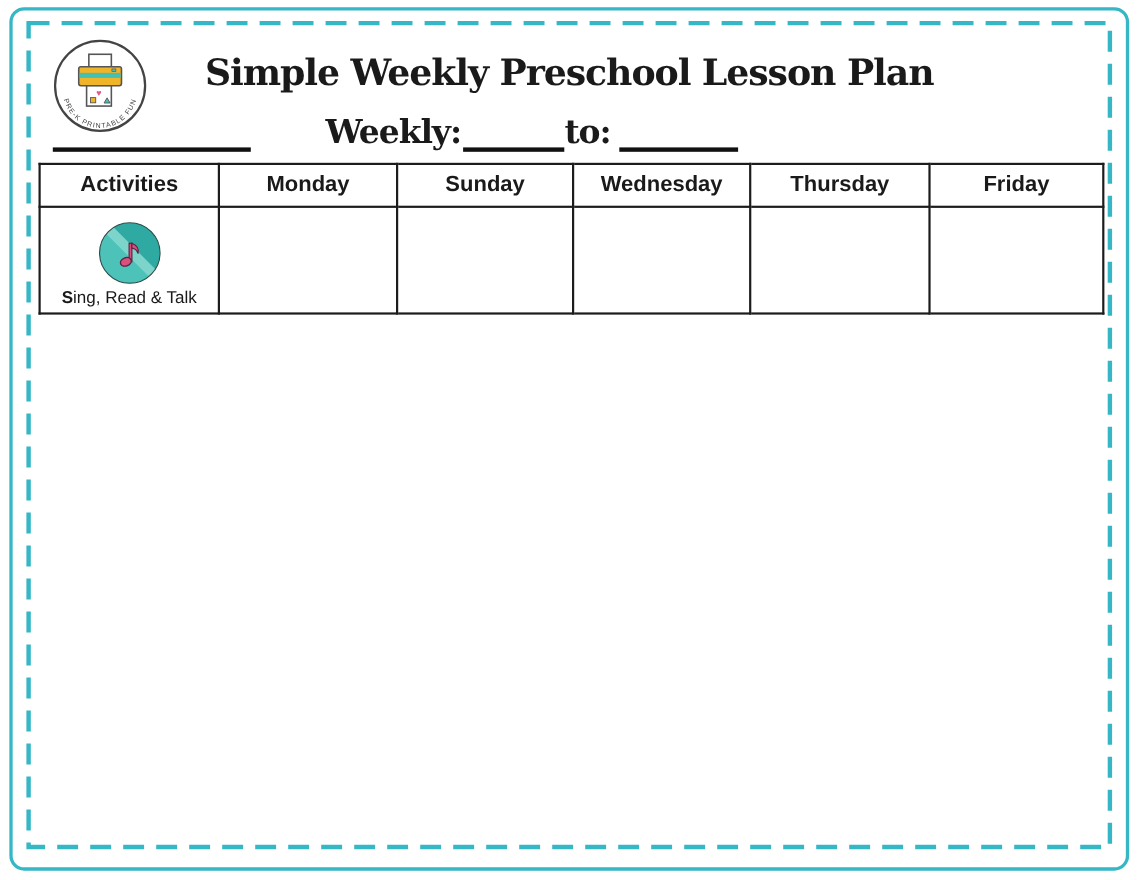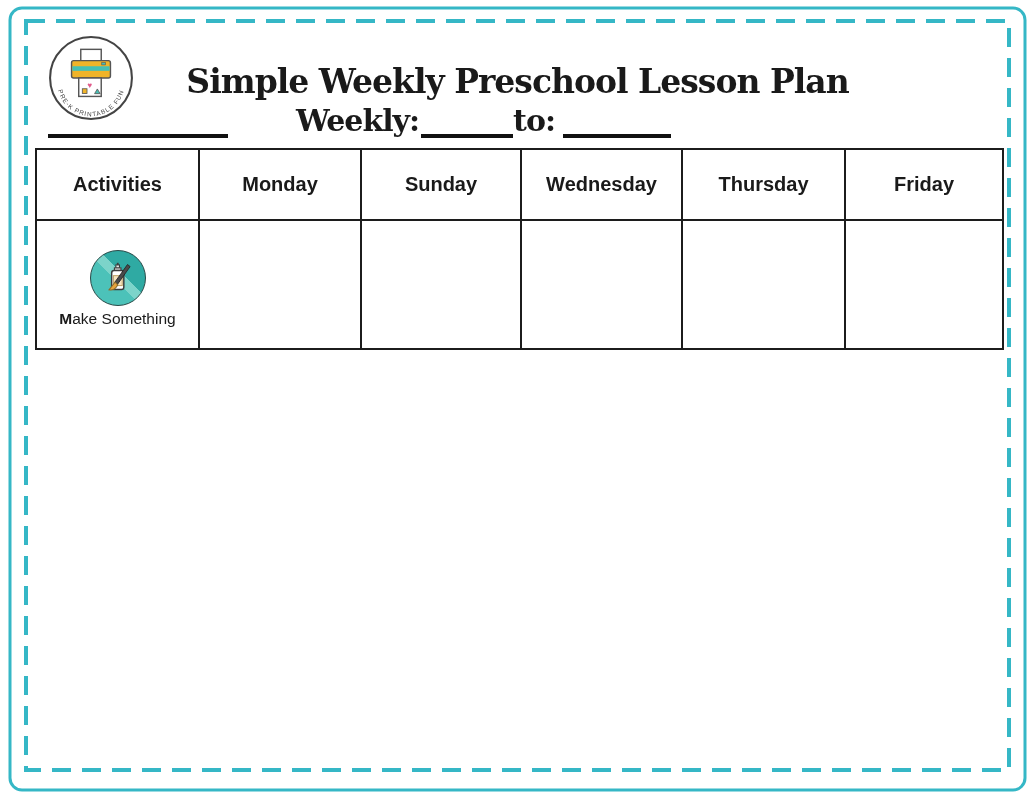--- a/index.html
+++ b/index.html
@@ -6,40 +6,40 @@
   .page{
     position:relative;width:1035px;height:800px;background:#ffffff;
     font-family:"Liberation Sans",sans-serif;color:#1a1a1a;overflow:hidden;
   }
   .borders{position:absolute;inset:0;pointer-events:none;}
 
   
   .logo{position:absolute;left:47px;top:34px;width:88px;height:88px;}
   .title{
     position:absolute;left:0;top:46px;width:100%;text-align:center;
-    font-family:"DejaVu Serif",serif;font-weight:700;font-size:33px;letter-spacing:-1px;margin-top:16px;
+    font-family:"DejaVu Serif",serif;font-weight:700;font-size:33px;letter-spacing:-1px;
   }
   .theme-line{
     position:absolute;left:44px;top:96px;width:950px;height:42px;
     display:flex;align-items:flex-end;
     font-family:"DejaVu Serif",serif;font-weight:700;font-size:30px;letter-spacing:-1px;
   }
   .blank{display:inline-block;border-bottom:4px solid #111;height:30px;}
   .blank.theme{width:180px;margin-left:4px;}
   .blank.date1{width:92px;margin-left:2px;}
   .blank.date2{width:108px;margin-left:8px;}
   .sp1{width:68px;}
   .lbl{line-height:1;padding-bottom:2px;}
 
   
   table.plan{
     position:absolute;left:35px;top:148px;border-collapse:collapse;table-layout:fixed;
     width:967px;
   }
-  table.plan th,table.plan td{border:2px solid #1c1c1c;padding:16px;background:#fff;}
+  table.plan th,table.plan td{border:2px solid #1c1c1c;padding:0;background:#fff;}
   table.plan th{
     height:37px;font-size:20px;font-weight:700;font-family:"Liberation Sans",sans-serif;
     text-align:center;vertical-align:middle;letter-spacing:0;
   }
   table.plan td{height:95px;}
   .act-cell{
     display:flex;flex-direction:column;align-items:center;justify-content:flex-end;
     height:95px;box-sizing:border-box;padding:5px 2px 5px;gap:5px;
   }
   .icon-circle{
@@ -105,43 +105,39 @@
     <tbody>
         <tr>
       <th>Activities</th>
       <th>Monday</th>
       <th>Sunday</th>
       <th>Wednesday</th>
       <th>Thursday</th>
       <th>Friday</th>
     </tr>
 
-
-
     <tr>
       <td>
         <div class="act-cell">
           <span class="icon-circle">
             <svg viewBox="0 0 36 36">
-              <rect x="16" y="5.6" width="3.4" height="3.2" fill="#e6e6e6" stroke="#3c3c3c" stroke-width="1"></rect>
-              <rect x="16.9" y="3.6" width="1.7" height="2.2" fill="#3c3c3c"></rect>
-              <rect x="14.6" y="8.4" width="6.2" height="2.8" fill="#cfcfcf" stroke="#3c3c3c" stroke-width="1"></rect>
-              <rect x="12" y="11" width="11.5" height="18" rx="2.2" fill="#ffffff" stroke="#3c3c3c" stroke-width="1.4"></rect>
-              <rect x="13.6" y="15.8" width="8.4" height="9.4" fill="#F6E3C0" stroke="#b89b5e" stroke-width="0.9"></rect>
-              <path d="M27 5.2 l2.5 2 L17.3 24.3 l-2.5 -2 z" fill="#4a4a4a" stroke="#222222" stroke-width="0.8"></path>
-              <path d="M15.2 22 l-5.8 7.2 q5.4 1.2 8.4 -4.8 z" fill="#E8A33D" stroke="#8a6b2a" stroke-width="1"></path>
+              <rect x="17.4" y="9.6" width="2.4" height="16" fill="#D94F7D" stroke="#5c2340" stroke-width="1"></rect>
+              <path d="M19.8 9.6 c4.4 1.8 6.4 4.6 5.3 9 c-0.7 -3 -2.5 -4.4 -5.3 -4.8 z" fill="#D94F7D" stroke="#5c2340" stroke-width="1"></path>
+              <ellipse cx="14.6" cy="25.6" rx="4.8" ry="3.5" transform="rotate(-22 14.6 25.6)" fill="#D94F7D" stroke="#5c2340" stroke-width="1.2"></ellipse>
             </svg>
           </span>
-          <span class="activity-label">Make Something</span>
+          <span class="activity-label">Sing, Read &amp; Talk</span>
         </div>
       </td>
       <td></td>
           <td></td>
       <td></td>
           <td></td>
       <td></td>
     </tr>
 
 
 
+
+
   </tbody>
     </table>
 </div>
 
 </body></html>

